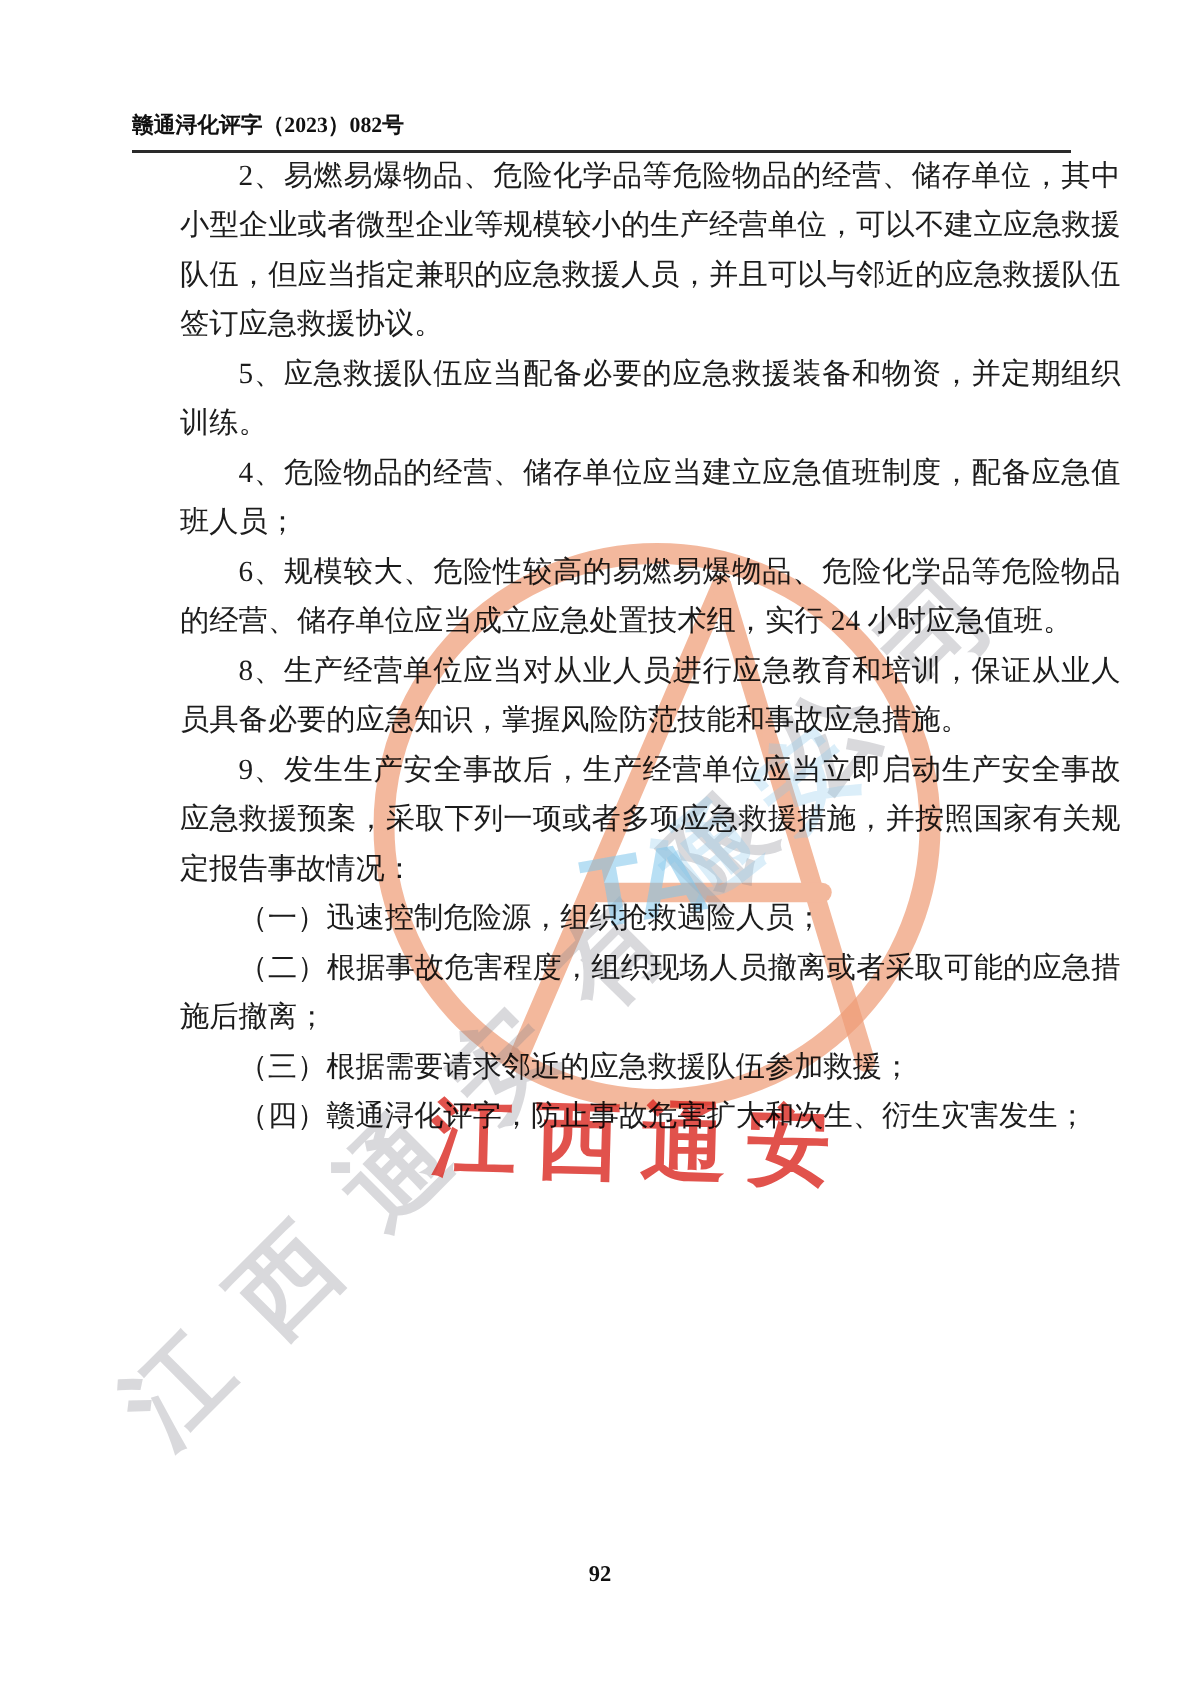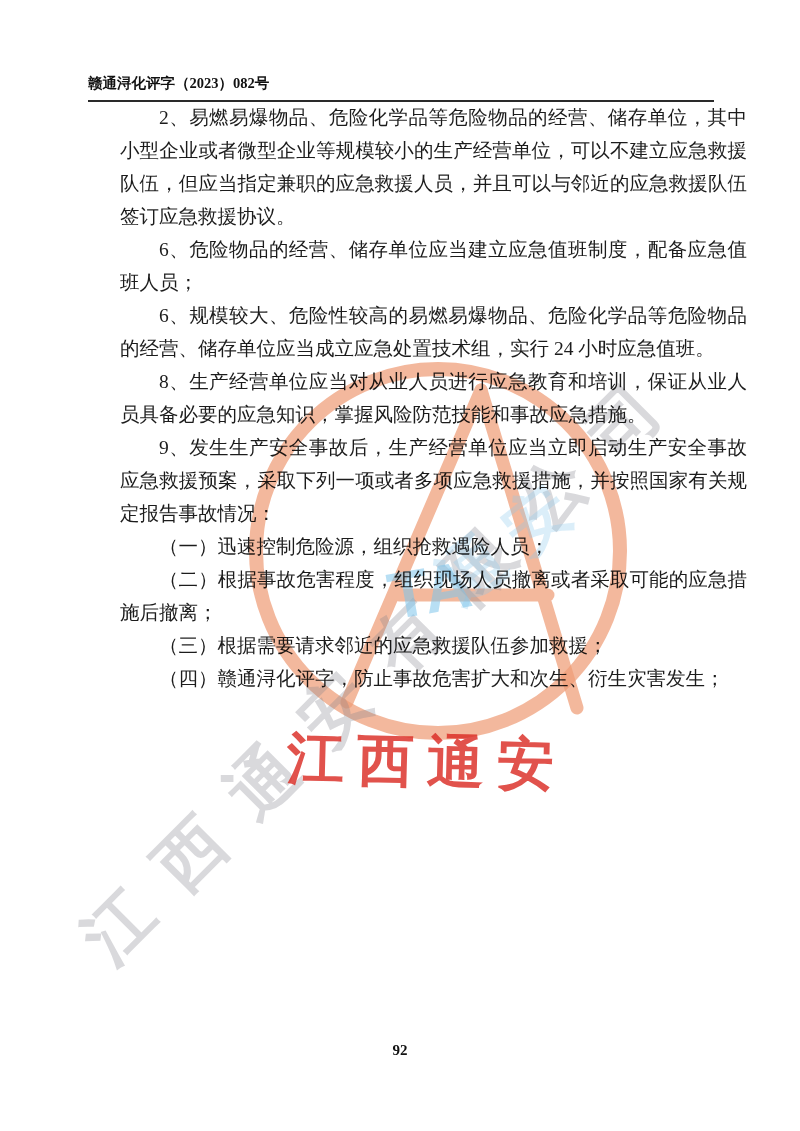--- a/index.html
+++ b/index.html
@@ -66,21 +66,22 @@
 <body>
 
 <div class="page">
 
   <div class="header">
     <span>赣通浔化评字（2023）082号</span>
   </div>
 
   <div class="content">
       <p>2、易燃易爆物品、危险化学品等危险物品的经营、储存单位，其中小型企业或者微型企业等规模较小的生产经营单位，可以不建立应急救援队伍，但应当指定兼职的应急救援人员，并且可以与邻近的应急救援队伍签订应急救援协议。</p>
-      <p>6、危险物品的经营、储存单位应当建立应急值班制度，配备应急值班人员；</p>
+      <p>5、应急救援队伍应当配备必要的应急救援装备和物资，并定期组织训练。</p>
+      <p>4、危险物品的经营、储存单位应当建立应急值班制度，配备应急值班人员；</p>
       <p>6、规模较大、危险性较高的易燃易爆物品、危险化学品等危险物品的经营、储存单位应当成立应急处置技术组，实行 24 小时应急值班。</p>
       <p>8、生产经营单位应当对从业人员进行应急教育和培训，保证从业人员具备必要的应急知识，掌握风险防范技能和事故应急措施。</p>
       <p>9、发生生产安全事故后，生产经营单位应当立即启动生产安全事故应急救援预案，采取下列一项或者多项应急救援措施，并按照国家有关规定报告事故情况：</p>
       <p>（一）迅速控制危险源，组织抢救遇险人员；</p>
       <p>（二）根据事故危害程度，组织现场人员撤离或者采取可能的应急措施后撤离；</p>
       <p>（三）根据需要请求邻近的应急救援队伍参加救援；</p>
       <p>（四）赣通浔化评字，防止事故危害扩大和次生、衍生灾害发生；</p>
     </div>
 
   <div class="footer">92</div>

